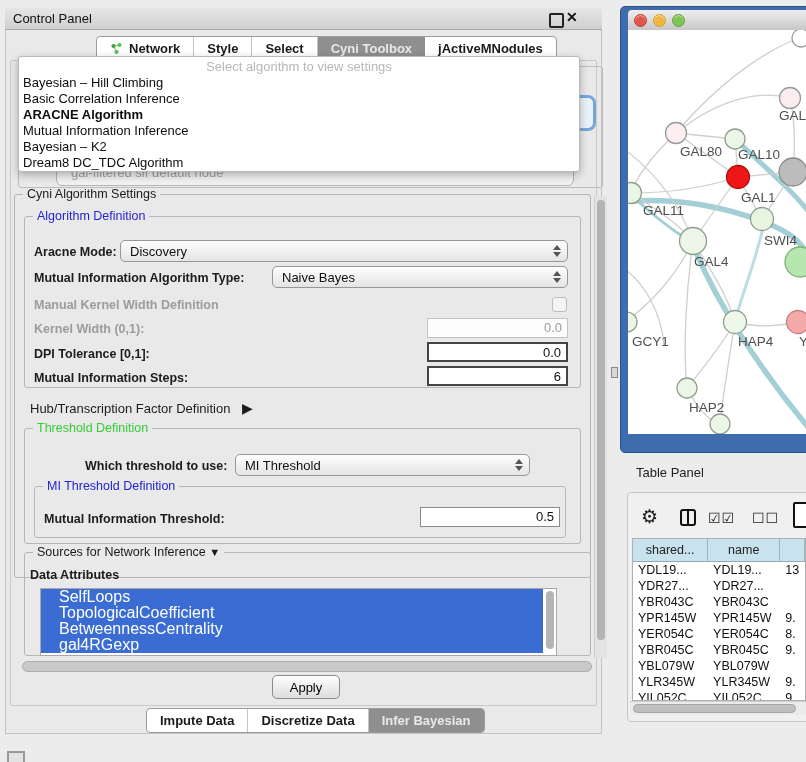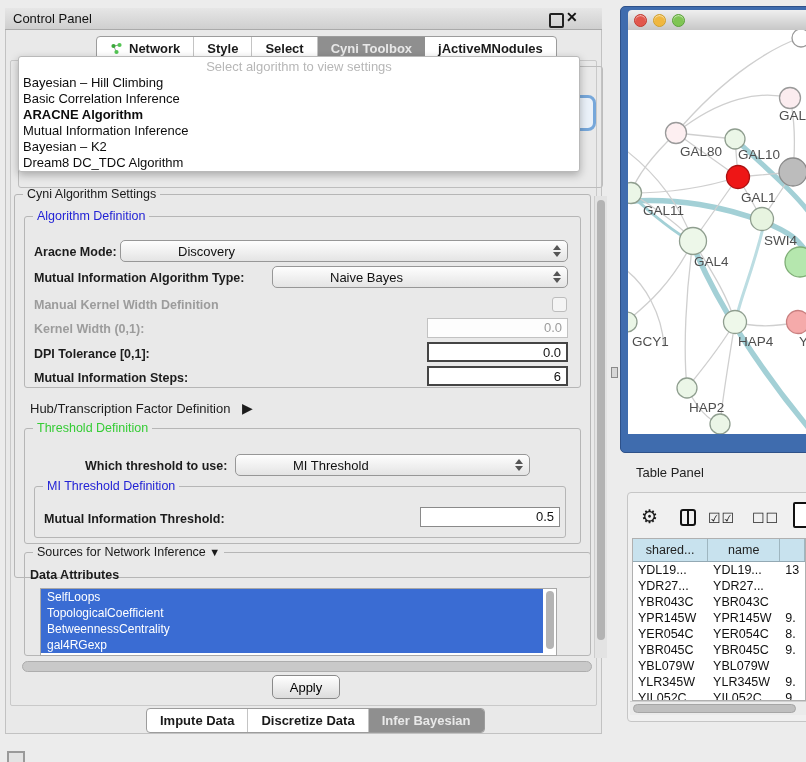--- a/index.html
+++ b/index.html
@@ -42,38 +42,38 @@
   .gbox{border:1px solid #b6b6b6;border-radius:3px;box-sizing:border-box;}
   .legend{position:absolute;top:-8px;left:8px;background:#e9e9e9;padding:0 4px;font-size:12.5px;white-space:nowrap;}
   .legend.blue{color:#2323d6;}
   .legend.green{color:#35cc35;}
 
   .lbl{position:absolute;font-size:12.5px;font-weight:bold;color:#1c1c1c;white-space:nowrap;}
   .lbl.dis{color:#9c9c9c;}
   .lbl.plain{font-weight:normal;font-size:13px;}
 
   .combo{position:absolute;height:22px;border:1px solid #979797;border-radius:5px;
-         background:linear-gradient(#fefefe,#e4e4e4);display:flex;align-items:center;box-sizing:border-box;cursor:pointer;padding-left:48px;}
+         background:linear-gradient(#fefefe,#e4e4e4);display:flex;align-items:center;box-sizing:border-box;cursor:pointer;}
   .combo .cval{flex:1;font-size:13px;padding-left:9px;color:#111;}
   .combo .stepper{width:14px;display:flex;flex-direction:column;align-items:center;gap:2px;padding-right:3px;}
   .tri-up{width:0;height:0;border-left:4px solid transparent;border-right:4px solid transparent;border-bottom:5px solid #555;}
   .tri-dn{width:0;height:0;border-left:4px solid transparent;border-right:4px solid transparent;border-top:5px solid #555;}
 
   .tinput{position:absolute;height:20px;background:#fff;border:2px solid #454545;box-sizing:border-box;
           font-size:13px;text-align:right;padding-right:5px;line-height:17px;color:#111;}
   .tinput.soft{border:1px solid #8a8a8a;}
   .tinput.dis{border:1px solid #c2c2c2;color:#9c9c9c;background:#fdfdfd;}
   .cbox{position:absolute;width:13px;height:13px;border:1px solid #bdbdbd;border-radius:3px;background:#f4f4f4;}
 
   .vscroll{left:594px;top:196px;width:13px;height:462px;background:#e3e3e3;border-left:1px solid #cdcdcd;box-sizing:border-box;}
   .vscroll .thumb{position:absolute;left:2px;top:4px;width:8px;height:440px;background:#b3b3b3;border-radius:5px;}
   .hscroll-thumb{left:22px;top:661px;width:570px;height:11px;background:#c9c9c9;border:1px solid #adadad;border-radius:6px;box-sizing:border-box;}
 
   .attr-list{left:40px;top:588px;width:517px;height:68px;background:#fff;border:1px solid #a8a8a8;box-sizing:border-box;overflow:hidden;}
-  .attr-item{height:16px;line-height:16px;font-size:12px;color:#fff;background:#3a6cd3;padding-left:6px;margin-right:13px;cursor:pointer;}
+  .attr-item{height:16px;line-height:16px;font-size:16px;color:#fff;background:#3a6cd3;padding-left:18px;margin-right:13px;cursor:pointer;}
   .attr-scroll{position:absolute;right:2px;top:2px;width:8px;height:58px;background:#b4b4b4;border-radius:4px;}
 
   .apply{left:272px;top:675px;width:68px;height:24px;border:1px solid #8a8a8a;border-radius:5px;
          background:linear-gradient(#ffffff,#dcdcdc);font-size:13px;font-family:inherit;cursor:pointer;}
 
   .corner-chip{left:7px;top:751px;width:18px;height:14px;border:2px solid #9a9a9a;background:#e3e3e3;box-sizing:border-box;}
 
   
   .splitter{left:607px;top:0;width:13px;height:762px;background:#ececec;cursor:col-resize;}
   .grip{left:611px;top:367px;width:5px;height:9px;border:1px solid #8a8a8a;background:#d7d7d7;}
@@ -140,20 +140,23 @@
       <div class="seg sel">
         <span>Cyni Toolbox</span>
       </div>
       <div class="seg">
         <span>jActiveMNodules</span>
       </div>
     </div>
 
   <div class="abs ghost-group"></div>
   <div class="abs blue-frag"></div>
+  <div class="abs ghost-combo">
+    <span>gal-filtered sif default node</span>
+  </div>
 
   <div class="abs dd">
     <div class="dd-hint">Select algorithm to view settings</div>
     <div id="dd-items">
         <div class="dd-item">Bayesian – Hill Climbing</div>
         <div class="dd-item">Basic Correlation Inference</div>
         <div class="dd-item bold">ARACNE Algorithm</div>
         <div class="dd-item">Mutual Information Inference</div>
         <div class="dd-item">Bayesian – K2</div>
         <div class="dd-item">Dream8 DC_TDC Algorithm</div>

